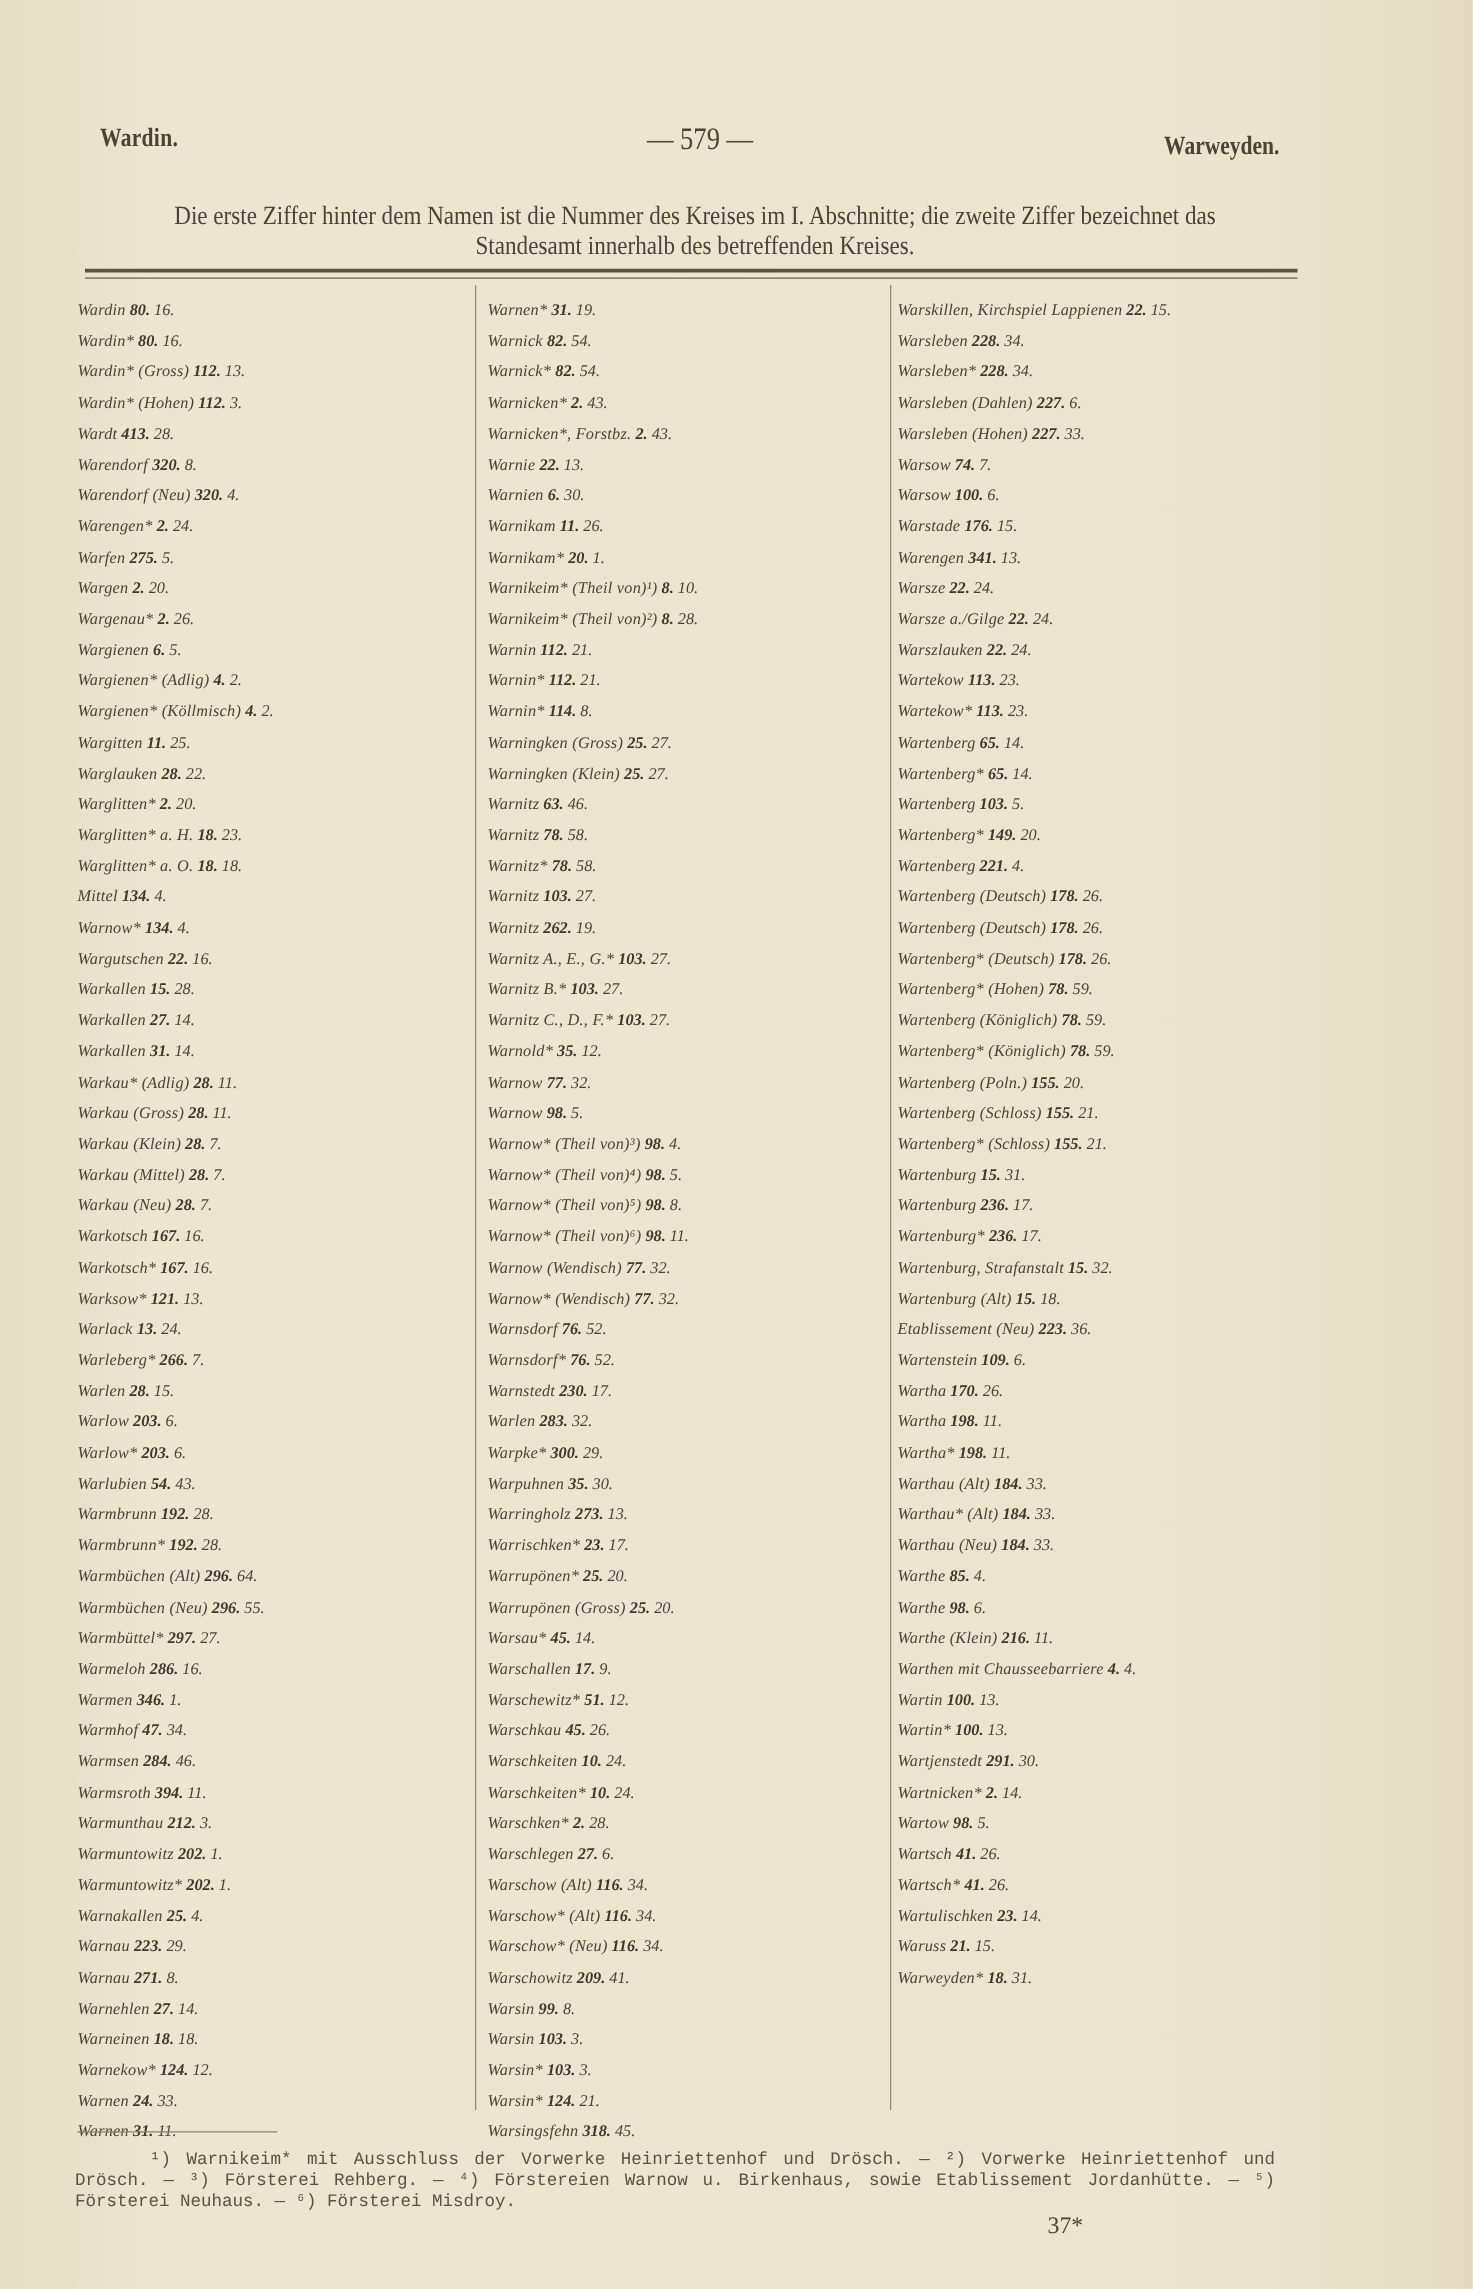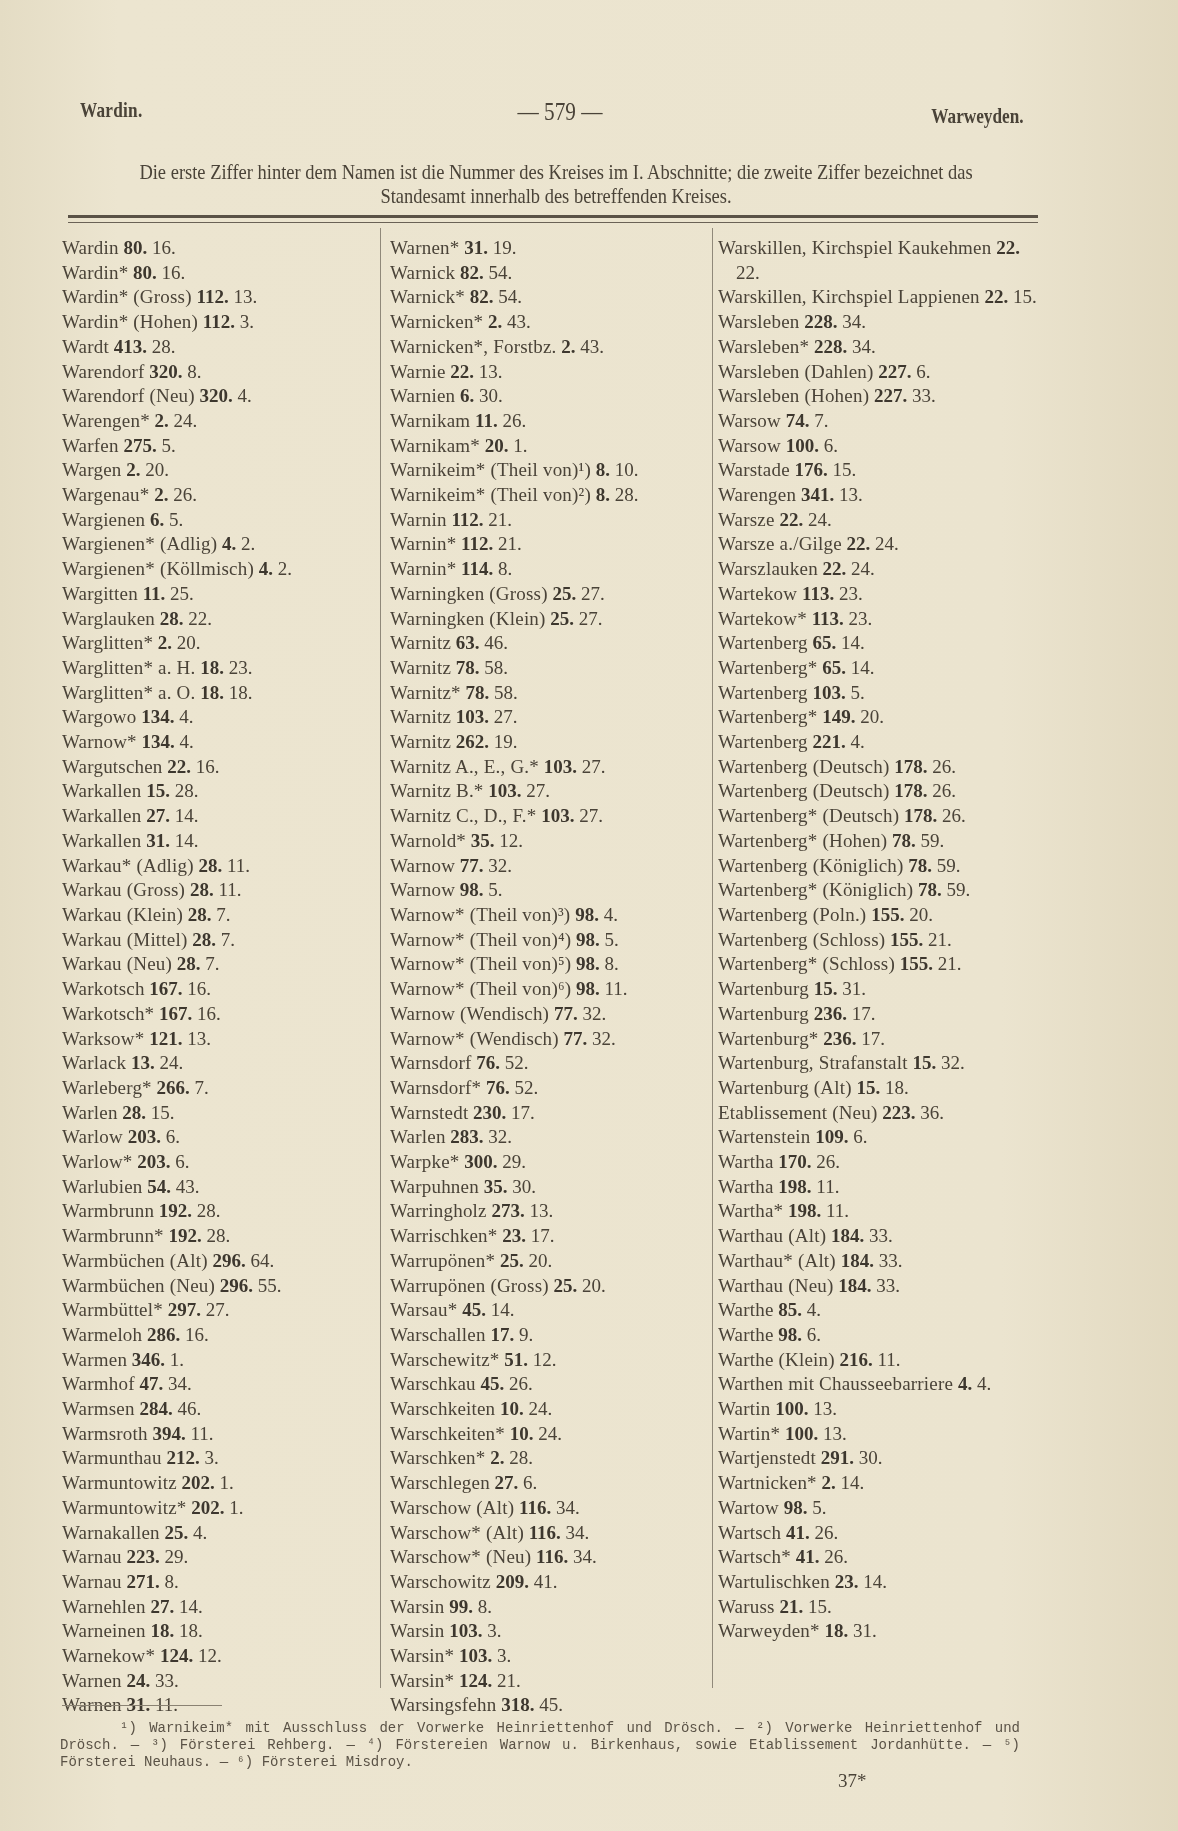--- a/index.html
+++ b/index.html
@@ -37,21 +37,21 @@
   .rule-top {
     position: absolute; left: 68px; top: 215px; width: 970px; height: 3px;
     background: #5a5246;
   }
   .rule-bottom {
     position: absolute; left: 68px; top: 222px; width: 970px; height: 1px;
     background: #6a6256;
   }
   .col {
     position: absolute; top: 236px;
-    font-size: 19px; line-height: 24.7px;
+    font-size: 13px; line-height: 24.7px; font-style: italic;
   }
   .col1 { left: 62px; width: 320px; }
   .col2 { left: 390px; width: 320px; }
   .col3 { left: 718px; width: 330px; }
   .divider {
     position: absolute; width: 1px; background: #6a6256; opacity: 0.7;
   }
   .div1 { left: 380px; top: 228px; height: 1460px; }
   .div2 { left: 712px; top: 228px; height: 1460px; }
   .entry {
@@ -102,21 +102,21 @@
       <div class="entry"><span class="nm">Wargen</span> <span class="k">2.</span> <span class="a">20.</span></div>
       <div class="entry"><span class="nm">Wargenau*</span> <span class="k">2.</span> <span class="a">26.</span></div>
       <div class="entry"><span class="nm">Wargienen</span> <span class="k">6.</span> <span class="a">5.</span></div>
       <div class="entry"><span class="nm">Wargienen* (Adlig)</span> <span class="k">4.</span> <span class="a">2.</span></div>
       <div class="entry"><span class="nm">Wargienen* (Köllmisch)</span> <span class="k">4.</span> <span class="a">2.</span></div>
       <div class="entry"><span class="nm">Wargitten</span> <span class="k">11.</span> <span class="a">25.</span></div>
       <div class="entry"><span class="nm">Warglauken</span> <span class="k">28.</span> <span class="a">22.</span></div>
       <div class="entry"><span class="nm">Warglitten*</span> <span class="k">2.</span> <span class="a">20.</span></div>
       <div class="entry"><span class="nm">Warglitten* a. H.</span> <span class="k">18.</span> <span class="a">23.</span></div>
       <div class="entry"><span class="nm">Warglitten* a. O.</span> <span class="k">18.</span> <span class="a">18.</span></div>
-      <div class="entry"><span class="nm">Wargowo</span> <span class="k">134.</span> <span class="a">4.</span></div>
+      <div class="entry"><span class="nm">Mittel</span> <span class="k">134.</span> <span class="a">4.</span></div>
       <div class="entry"><span class="nm">Warnow*</span> <span class="k">134.</span> <span class="a">4.</span></div>
       <div class="entry"><span class="nm">Wargutschen</span> <span class="k">22.</span> <span class="a">16.</span></div>
       <div class="entry"><span class="nm">Warkallen</span> <span class="k">15.</span> <span class="a">28.</span></div>
       <div class="entry"><span class="nm">Warkallen</span> <span class="k">27.</span> <span class="a">14.</span></div>
       <div class="entry"><span class="nm">Warkallen</span> <span class="k">31.</span> <span class="a">14.</span></div>
       <div class="entry"><span class="nm">Warkau* (Adlig)</span> <span class="k">28.</span> <span class="a">11.</span></div>
       <div class="entry"><span class="nm">Warkau (Gross)</span> <span class="k">28.</span> <span class="a">11.</span></div>
       <div class="entry"><span class="nm">Warkau (Klein)</span> <span class="k">28.</span> <span class="a">7.</span></div>
       <div class="entry"><span class="nm">Warkau (Mittel)</span> <span class="k">28.</span> <span class="a">7.</span></div>
       <div class="entry"><span class="nm">Warkau (Neu)</span> <span class="k">28.</span> <span class="a">7.</span></div>
@@ -207,21 +207,20 @@
       <div class="entry"><span class="nm">Warschow* (Alt)</span> <span class="k">116.</span> <span class="a">34.</span></div>
       <div class="entry"><span class="nm">Warschow* (Neu)</span> <span class="k">116.</span> <span class="a">34.</span></div>
       <div class="entry"><span class="nm">Warschowitz</span> <span class="k">209.</span> <span class="a">41.</span></div>
       <div class="entry"><span class="nm">Warsin</span> <span class="k">99.</span> <span class="a">8.</span></div>
       <div class="entry"><span class="nm">Warsin</span> <span class="k">103.</span> <span class="a">3.</span></div>
       <div class="entry"><span class="nm">Warsin*</span> <span class="k">103.</span> <span class="a">3.</span></div>
       <div class="entry"><span class="nm">Warsin*</span> <span class="k">124.</span> <span class="a">21.</span></div>
       <div class="entry"><span class="nm">Warsingsfehn</span> <span class="k">318.</span> <span class="a">45.</span></div>
     </div>
   <div class="col col3">
-      <div class="entry"><span class="nm">Warskillen, Kirchspiel Kaukehmen</span> <span class="k">22.</span> <span class="a">22.</span></div>
       <div class="entry"><span class="nm">Warskillen, Kirchspiel Lappienen</span> <span class="k">22.</span> <span class="a">15.</span></div>
       <div class="entry"><span class="nm">Warsleben</span> <span class="k">228.</span> <span class="a">34.</span></div>
       <div class="entry"><span class="nm">Warsleben*</span> <span class="k">228.</span> <span class="a">34.</span></div>
       <div class="entry"><span class="nm">Warsleben (Dahlen)</span> <span class="k">227.</span> <span class="a">6.</span></div>
       <div class="entry"><span class="nm">Warsleben (Hohen)</span> <span class="k">227.</span> <span class="a">33.</span></div>
       <div class="entry"><span class="nm">Warsow</span> <span class="k">74.</span> <span class="a">7.</span></div>
       <div class="entry"><span class="nm">Warsow</span> <span class="k">100.</span> <span class="a">6.</span></div>
       <div class="entry"><span class="nm">Warstade</span> <span class="k">176.</span> <span class="a">15.</span></div>
       <div class="entry"><span class="nm">Warengen</span> <span class="k">341.</span> <span class="a">13.</span></div>
       <div class="entry"><span class="nm">Warsze</span> <span class="k">22.</span> <span class="a">24.</span></div>

